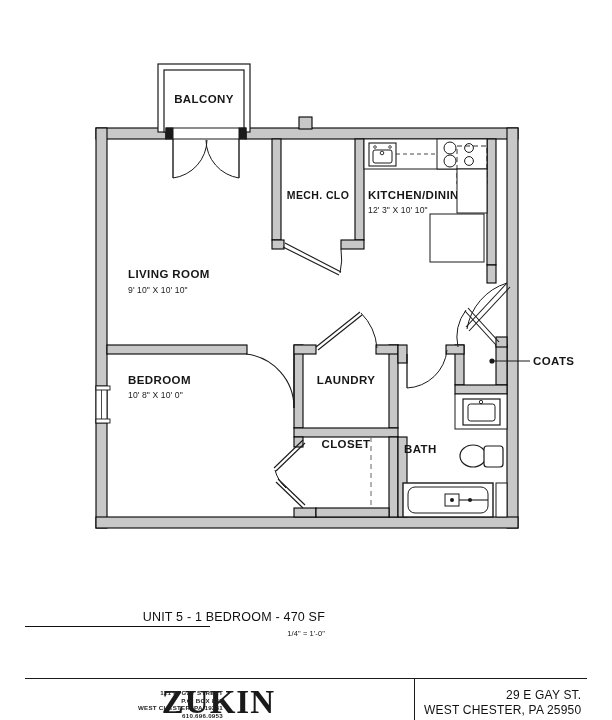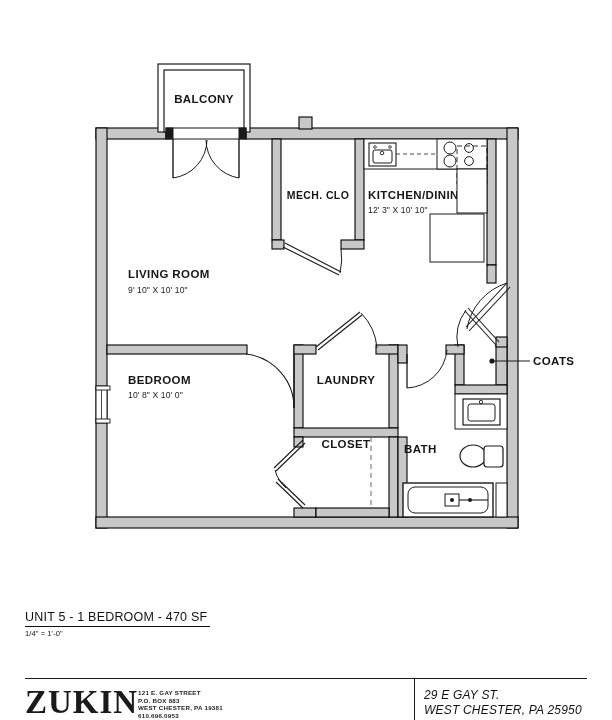--- a/index.html
+++ b/index.html
@@ -57,20 +57,21 @@
     fill: #161616;
   }
 
   
   .sheet-footer {
     position: absolute;
     left: 0;
     top: 600px;
     width: 582px;
     height: 120px;
+    text-align: right;
   }
   .unit-title-wrap {
     position: absolute;
     left: 25px;
     top: 10px;
     width: 300px;
   }
   .unit-title {
     font-size: 12.5px;
     font-weight: normal;
@@ -151,21 +152,20 @@
     font-weight: bold;
   }
   .site-address {
     position: absolute;
     left: 424px;
     top: 88px;
     font-size: 12px;
     line-height: 15px;
     letter-spacing: 0.2px;
     color: #111111;
-    font-style: italic;
   }
 </style>
 </head>
 <body>
 
 <div id="plan-stage">
   <svg class="plan" viewBox="0 0 612 720" xmlns="http://www.w3.org/2000/svg">
 
     <g fill="#c8c8c8" stroke="#000000" stroke-width="1.1">
 

